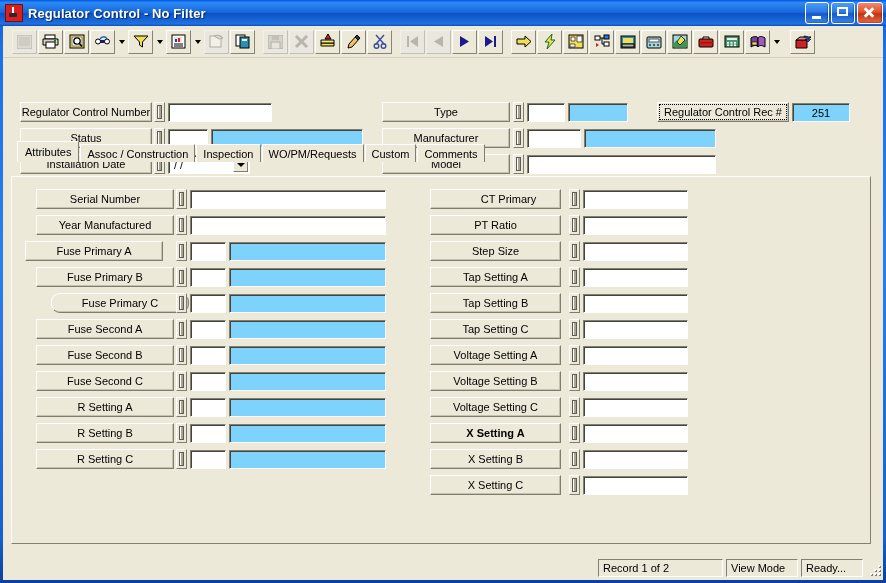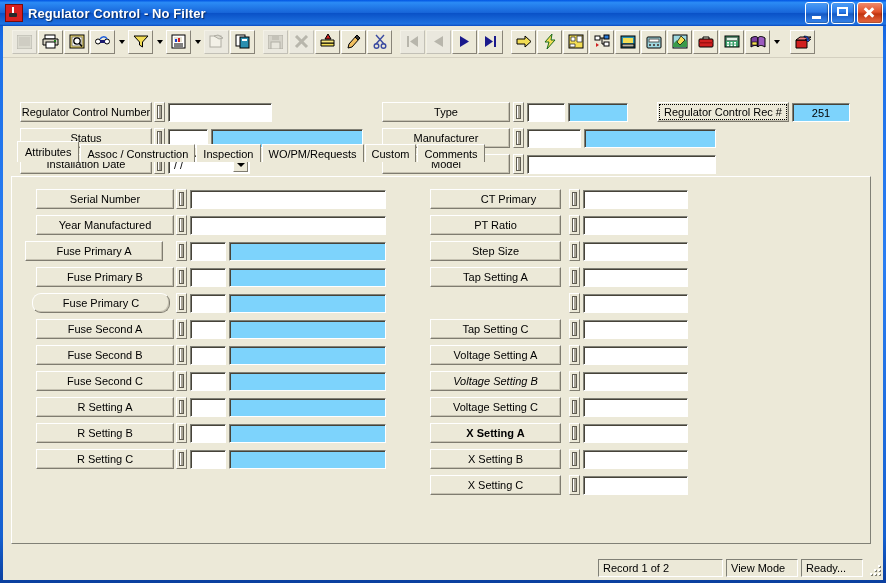--- a/index.html
+++ b/index.html
@@ -569,21 +569,21 @@
         <div class="lblbtn" style="left:22px; top:183px; width:138px;">Fuse Primary A</div>
         <div class="minibtn" style="left:173px; top:183px;"></div>
         <div class="tinput" style="left:187px; top:184px; width:36px;"></div>
         <div class="tinput readonly" style="left:226px; top:184px; width:157px;"></div>
 
         <div class="lblbtn" style="left:33px; top:209px; width:138px;">Fuse Primary B</div>
         <div class="minibtn" style="left:173px; top:209px;"></div>
         <div class="tinput" style="left:187px; top:210px; width:36px;"></div>
         <div class="tinput readonly" style="left:226px; top:210px; width:157px;"></div>
 
-        <div class="lblbtn" style="left:29px; top:235px; width:138px;border-radius:9px;">Fuse Primary C</div>
+        <div class="lblbtn" style="left:48px; top:235px; width:138px;border-radius:9px;">Fuse Primary C</div>
         <div class="minibtn" style="left:173px; top:235px;"></div>
         <div class="tinput" style="left:187px; top:236px; width:36px;"></div>
         <div class="tinput readonly" style="left:226px; top:236px; width:157px;"></div>
 
         <div class="lblbtn" style="left:33px; top:261px; width:138px;">Fuse Second A</div>
         <div class="minibtn" style="left:173px; top:261px;"></div>
         <div class="tinput" style="left:187px; top:262px; width:36px;"></div>
         <div class="tinput readonly" style="left:226px; top:262px; width:157px;"></div>
 
         <div class="lblbtn" style="left:33px; top:287px; width:138px;">Fuse Second B</div>
@@ -620,32 +620,33 @@
         <div class="tinput" style="left:580px; top:158px; width:105px;"></div>
 
         <div class="lblbtn" style="left:427px; top:183px; width:131px;">Step Size</div>
         <div class="minibtn" style="left:566px; top:183px;"></div>
         <div class="tinput" style="left:580px; top:184px; width:105px;"></div>
 
         <div class="lblbtn" style="left:427px; top:209px; width:131px;">Tap Setting A</div>
         <div class="minibtn" style="left:566px; top:209px;"></div>
         <div class="tinput" style="left:580px; top:210px; width:105px;"></div>
 
+        <div class="lblbtn" style="left:427px; top:235px; width:131px;">Tap Setting B</div>
         <div class="minibtn" style="left:566px; top:235px;"></div>
         <div class="tinput" style="left:580px; top:236px; width:105px;"></div>
 
         <div class="lblbtn" style="left:427px; top:261px; width:131px;">Tap Setting C</div>
         <div class="minibtn" style="left:566px; top:261px;"></div>
         <div class="tinput" style="left:580px; top:262px; width:105px;"></div>
 
         <div class="lblbtn" style="left:427px; top:287px; width:131px;">Voltage Setting A</div>
         <div class="minibtn" style="left:566px; top:287px;"></div>
         <div class="tinput" style="left:580px; top:288px; width:105px;"></div>
 
-        <div class="lblbtn" style="left:427px; top:313px; width:131px;font-style:italic;">Voltage Setting B</div>
+        <div class="lblbtn" style="left:427px; top:313px; width:131px;">Voltage Setting B</div>
         <div class="minibtn" style="left:566px; top:313px;"></div>
         <div class="tinput" style="left:580px; top:314px; width:105px;"></div>
 
         <div class="lblbtn" style="left:427px; top:339px; width:131px;">Voltage Setting C</div>
         <div class="minibtn" style="left:566px; top:339px;"></div>
         <div class="tinput" style="left:580px; top:340px; width:105px;"></div>
 
         <div class="lblbtn" style="left:427px; top:365px; width:131px;font-weight:bold;">X Setting A</div>
         <div class="minibtn" style="left:566px; top:365px;"></div>
         <div class="tinput" style="left:580px; top:366px; width:105px;"></div>

